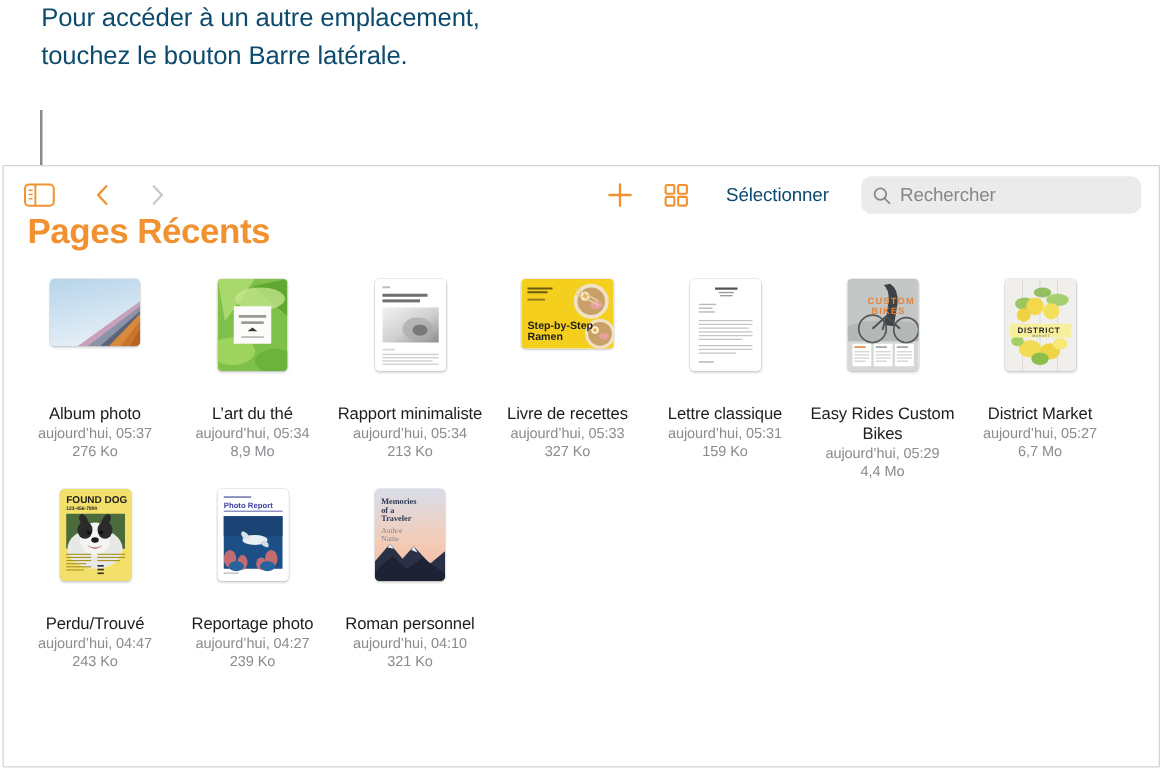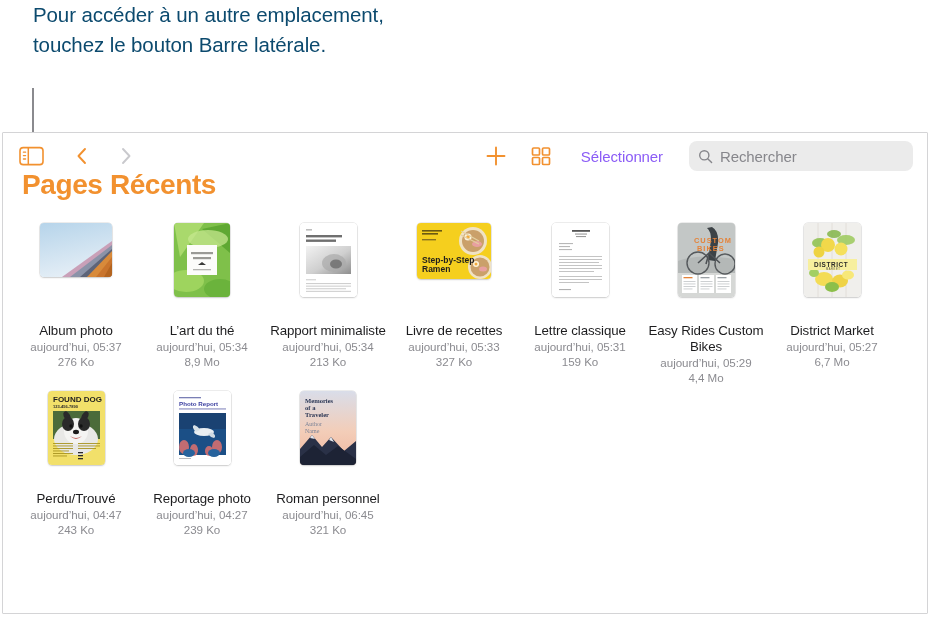--- a/index.html
+++ b/index.html
@@ -58,21 +58,21 @@
 
   
   .sidebar-icon { width: 25px; height: 20px; display:block; }
 
   .chev { width: 16px; height: 22px; display:block; }
 
   .plus-btn { width: 26px; height: 26px; }
   .grid-btn { width: 24px; height: 24px; margin-left: 10px;}
 
   #select-button {
-    color: #8b5cf6;
+    color: #0c4a6e;
     font-size: 15px;
     background: none; border: none; cursor: pointer;
     padding: 2px 6px;
     margin-left: 12px;
     letter-spacing: -0.1px;
     font-family: inherit;
   }
 
   #search-field {
     width: 224px; height: 30px;
@@ -529,18 +529,18 @@
             <text x="5" y="35" font-family="Liberation Serif, serif" font-size="6" fill="#7e8598">Author</text>
             <text x="5" y="42" font-family="Liberation Serif, serif" font-size="6" fill="#7e8598">Name</text>
             <path d="M0 58 L12 44 L22 56 L31 46 L44 60 L56 50 L56 74 L0 74 Z" fill="#2a3147"></path>
             <path d="M0 66 L14 54 L26 64 L38 55 L56 68 L56 74 L0 74 Z" fill="#1d2335"></path>
             <path d="M10 47 L12 44 L15 48 Z" fill="#e6e9f0"></path>
             <path d="M29 49 L31 46 L34 51 Z" fill="#e6e9f0"></path>
           </svg>
         </div>
       </div>
       <div class="doc-name">Roman personnel</div>
-      <div class="doc-date">aujourd’hui, 06:45</div>
+      <div class="doc-date">aujourd’hui, 04:10</div>
       <div class="doc-size">321 Ko</div>
     </div>
 
   </div>
 </div>
 
 </body></html>

